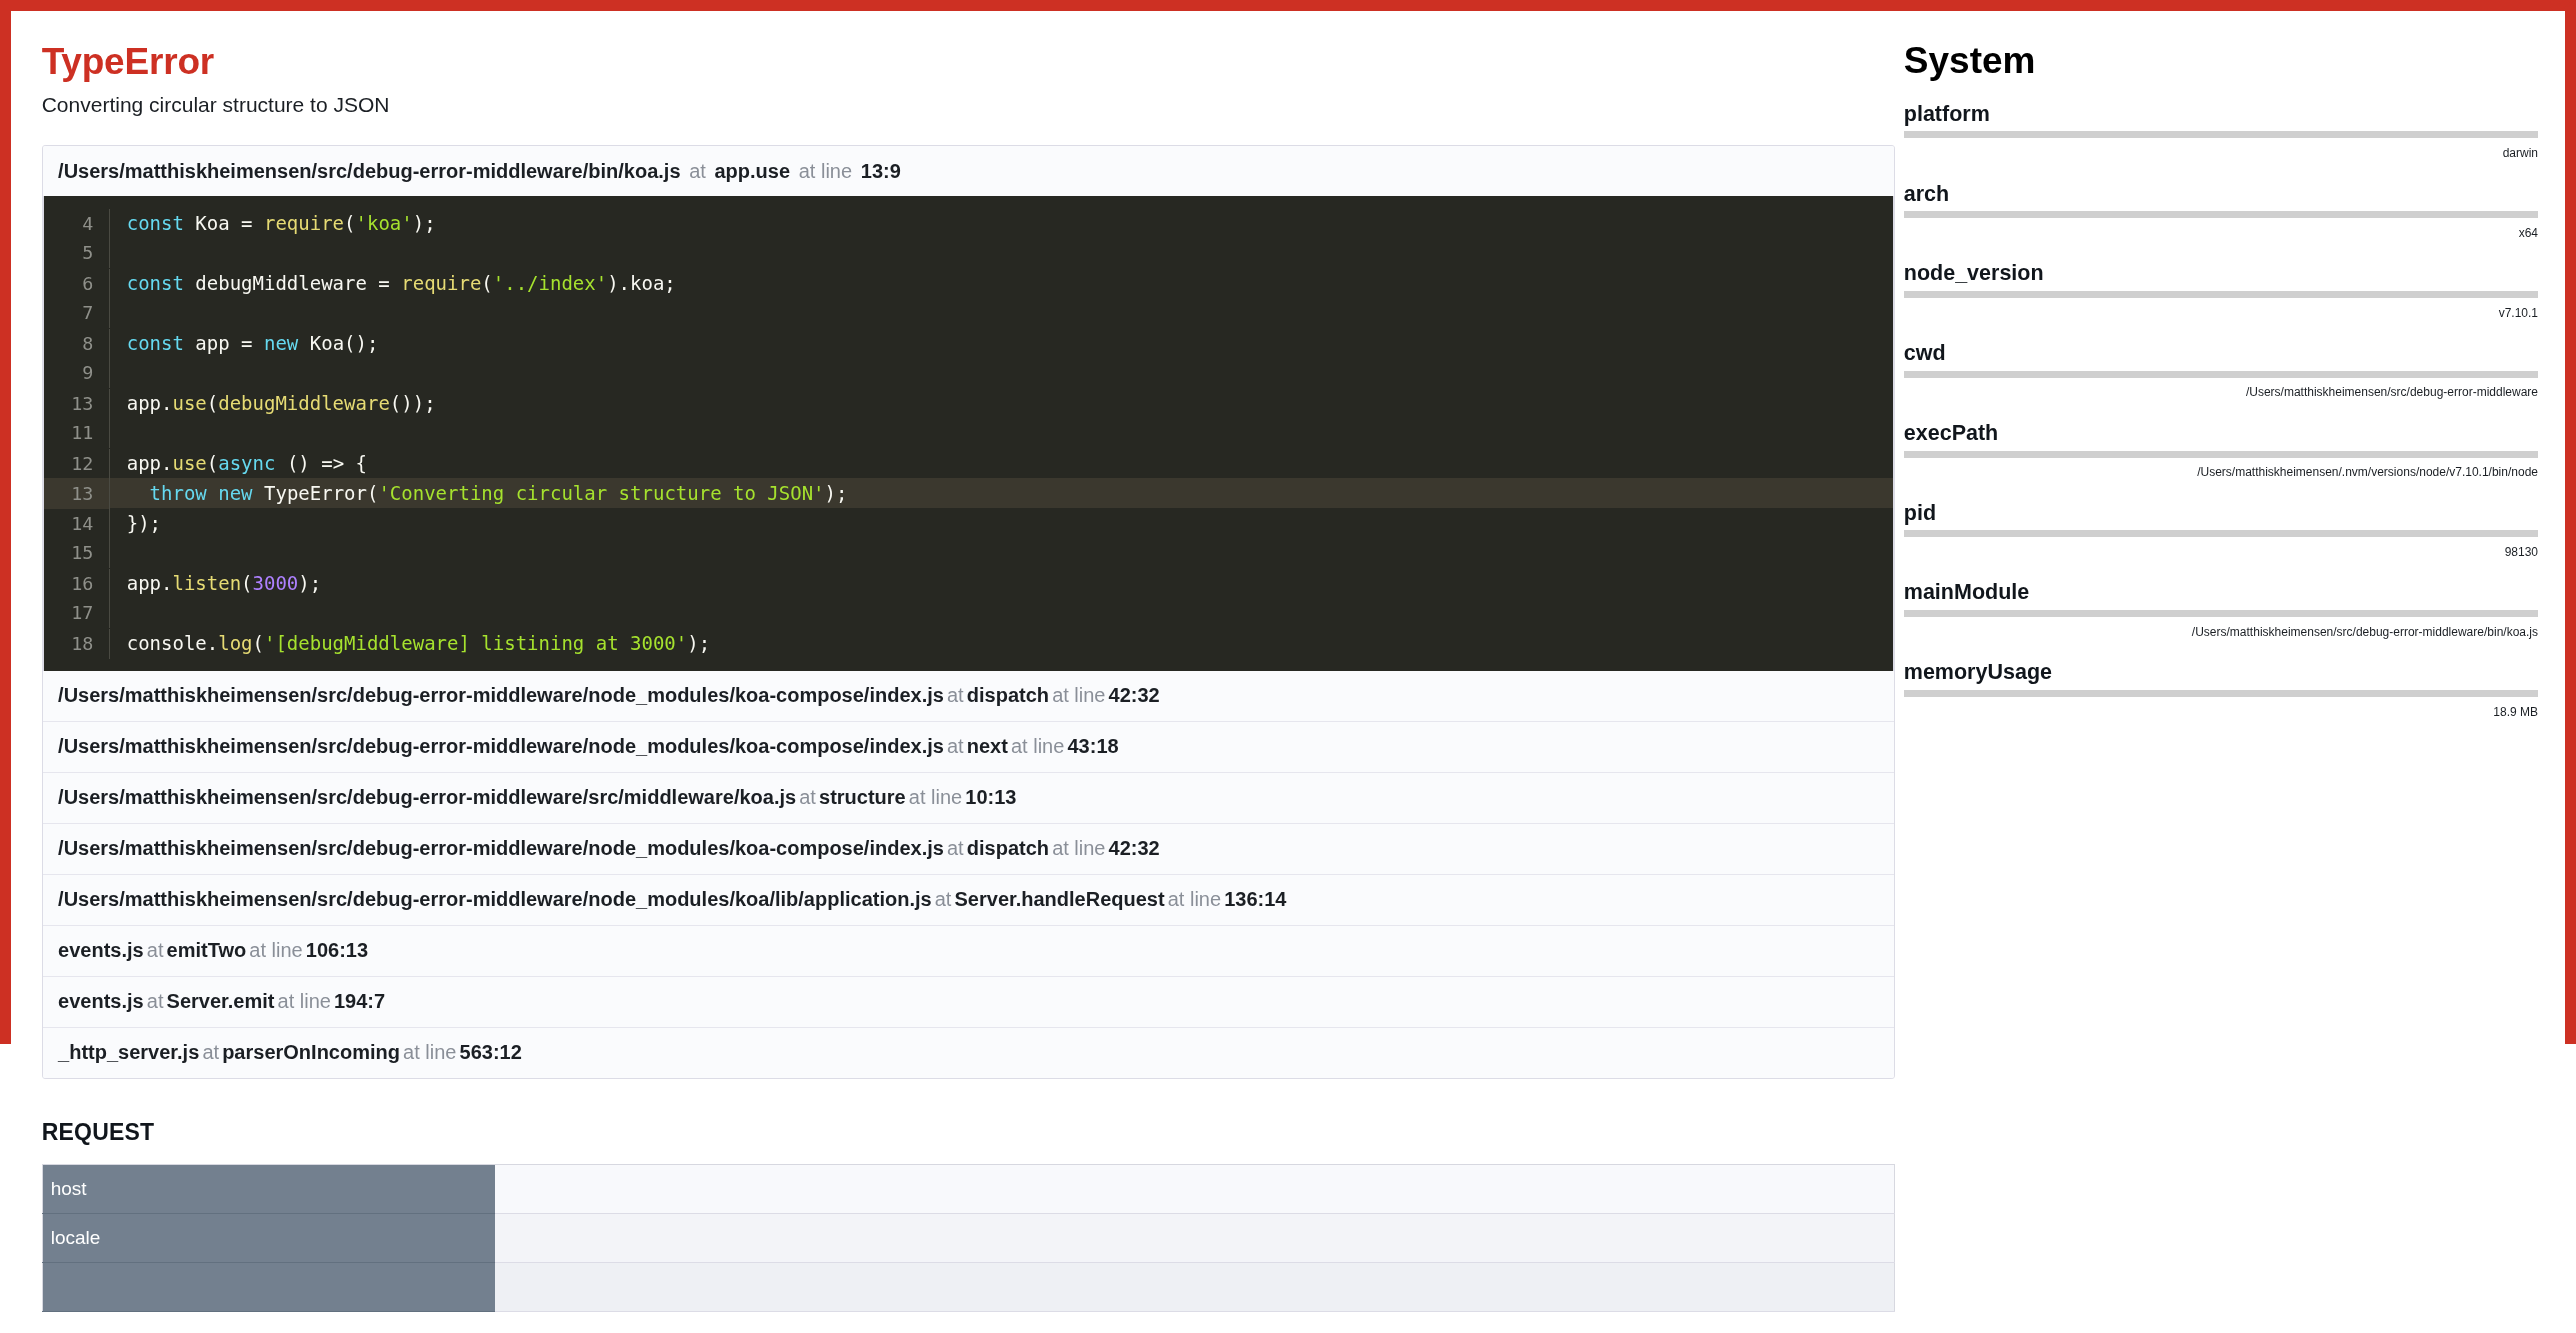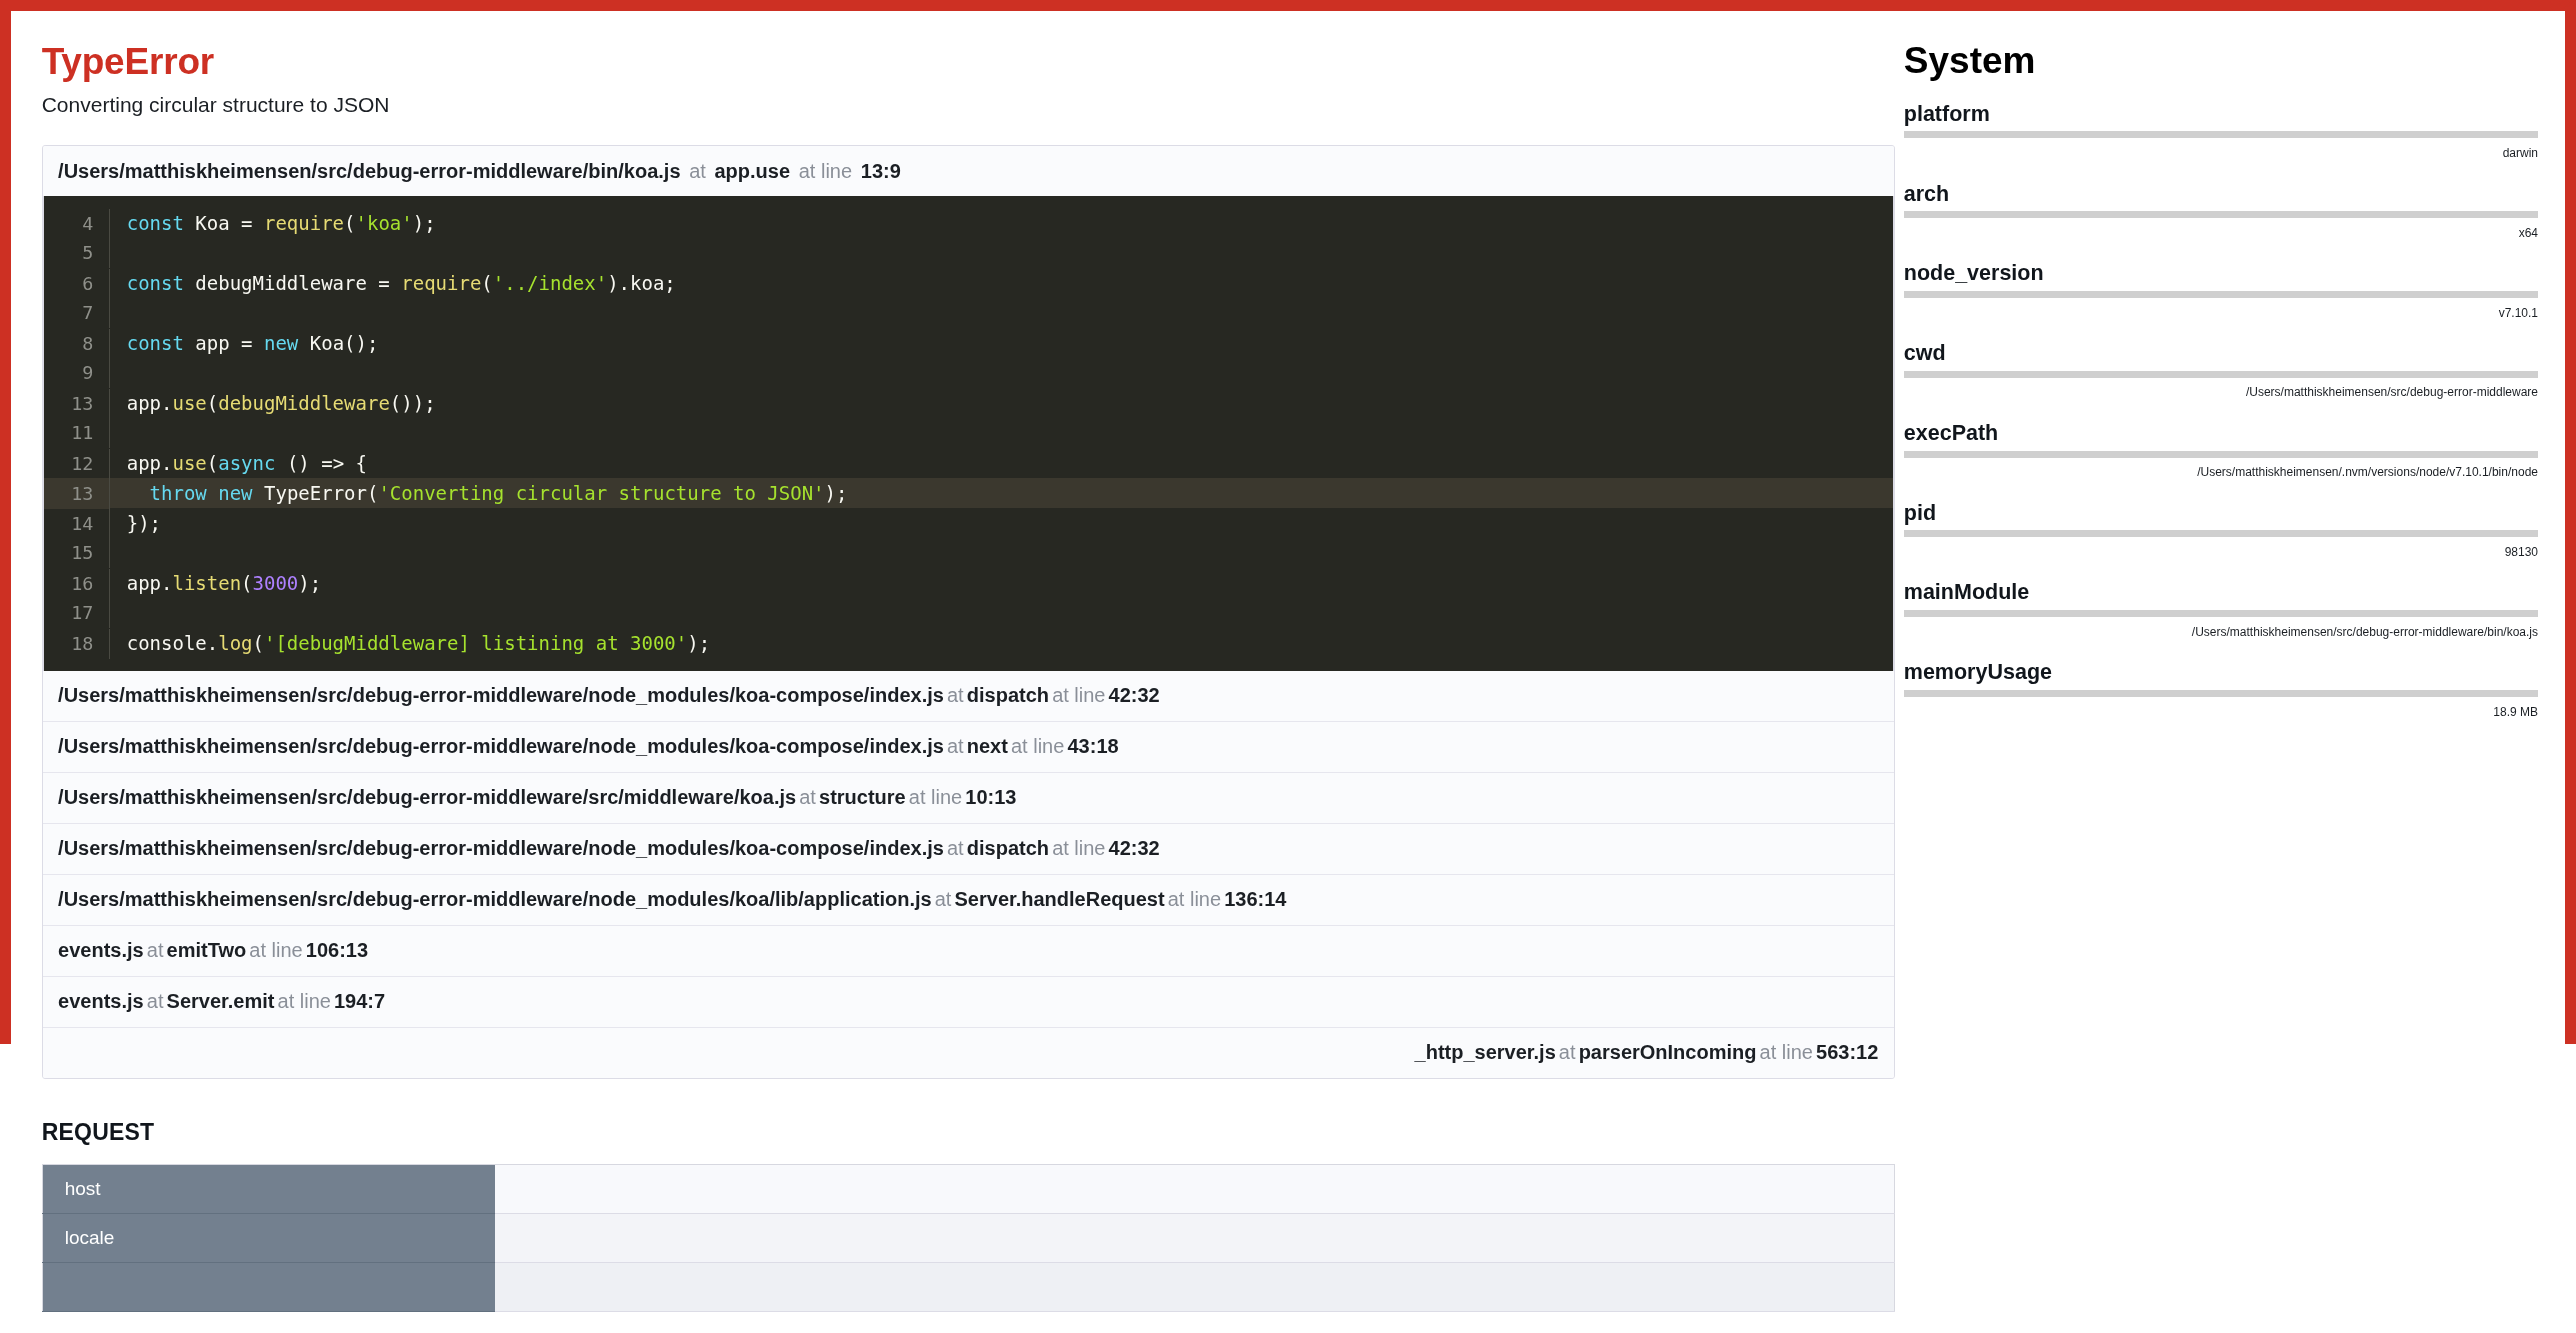--- a/index.html
+++ b/index.html
@@ -63,21 +63,21 @@
   .stack-row {
     padding: 11.5px 15.4px;
     font-size: 20px;
     color: #1b1f24;
     border-bottom: 0.8px solid #e6e6ee;
     background: #fafbfd;
     white-space: nowrap;
     overflow: hidden;
     line-height: 1.35;
   }
-  .stack-row:last-child { border-bottom: none; text-align: right; }
+  .stack-row:last-child { border-bottom: none; }
   .stack-row.top {
     background: #fafbfd;
     border-bottom: none;
   }
   .sr-path  { font-weight: bold; }
   .sr-sep   { color: #8a8f98; font-weight: normal; padding: 0 3.1px; }
   .sr-fn    { font-weight: bold; }
   .sr-line  { font-weight: bold; }
 
   
@@ -134,21 +134,21 @@
   }
   .req-table td {
     height: 49px;
     font-size: 19px;
     vertical-align: middle;
   }
   .req-key {
     width: 453px;
     background: #73808f;
     color: #ffffff;
-    padding-left: 22px;
+    padding-left: 8px;
     border-bottom: 0.8px solid #62707f;
     font-weight: normal;
   }
   .req-val {
     background: #f8f9fc;
     border-bottom: 0.8px solid #dcdce6;
     padding-left: 15.4px;
     color: #1b1f24;
   }
   .req-table tr:nth-child(2) .req-val { background: #f3f4f8; }

